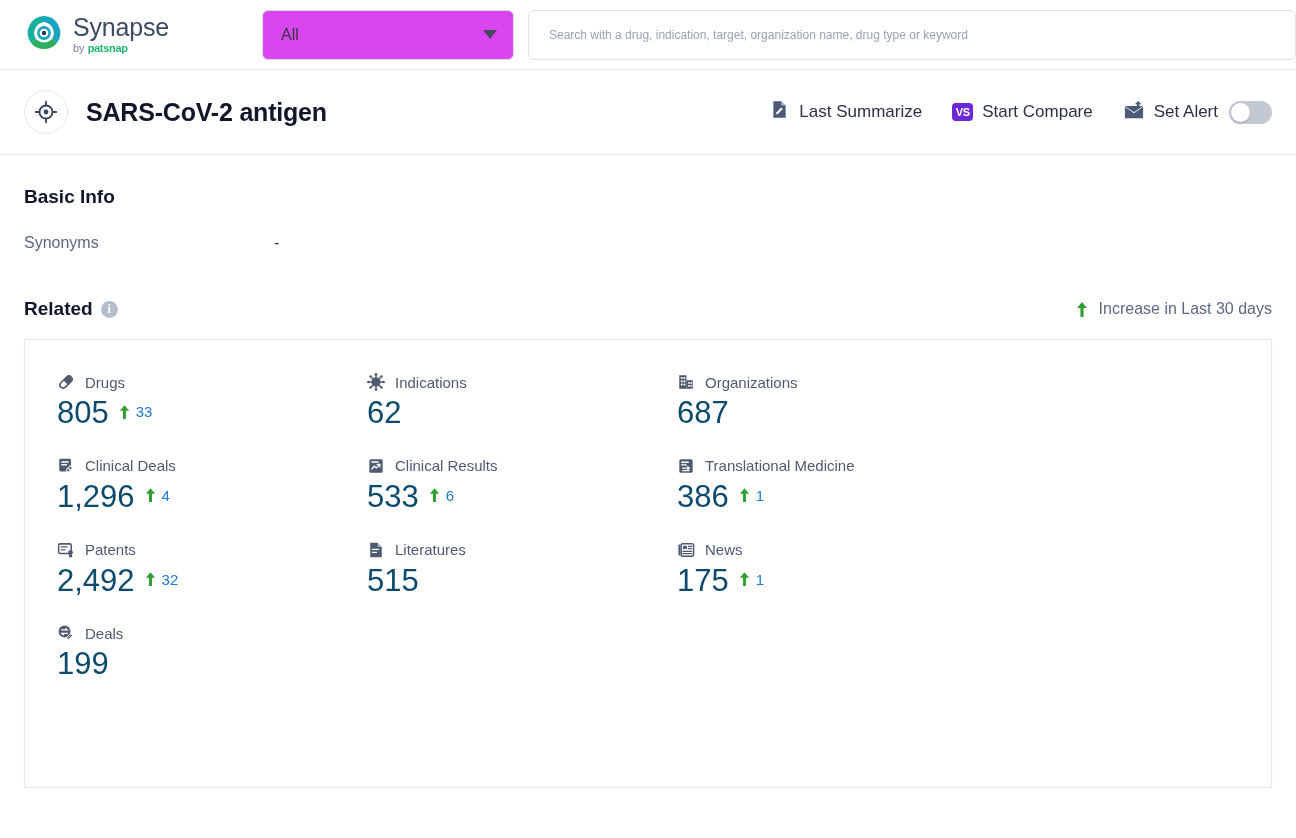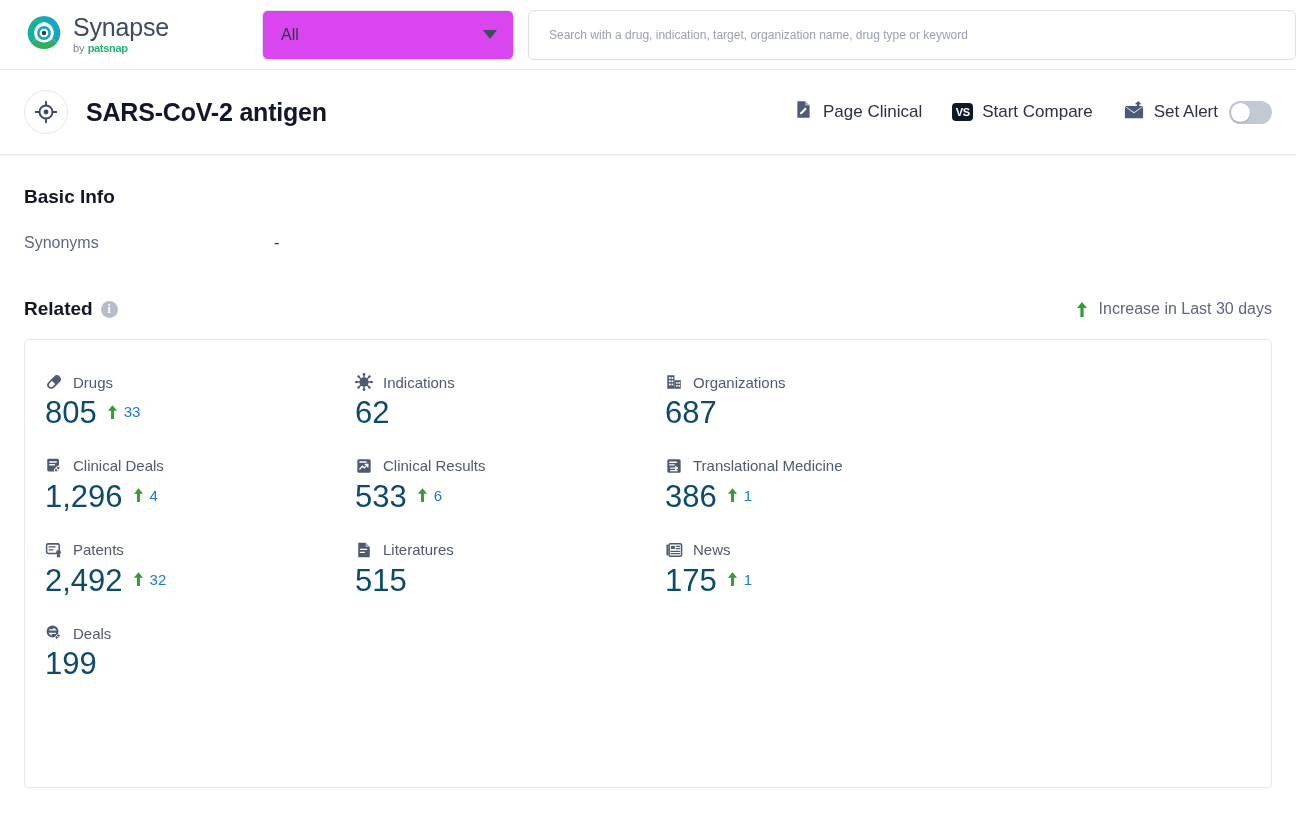--- a/index.html
+++ b/index.html
@@ -137,21 +137,21 @@
     display: flex;
     align-items: center;
     gap: 9px;
     font-size: 17px;
     color: #2b3242;
     cursor: pointer;
   }
   .vs-badge {
     width: 21px; height: 18px;
     border-radius: 4px;
-    background: #0f172a;
+    background: #6d28d9;
     color: #fff;
     font-size: 11px;
     font-weight: bold;
     display: flex; align-items: center; justify-content: center;
     letter-spacing: -0.3px;
     flex: none;
   }
   .toggle {
     width: 43px; height: 23px;
     border-radius: 12px;
@@ -216,24 +216,24 @@
     display: flex;
     align-items: center;
     gap: 11px;
     font-size: 16px;
     color: #5c6880;
   }
 
   .card {
     margin-top: 19px;
     border: 1px solid #e6e8ec;
-    border-radius: 5px;
+    border-radius: 0;
     height: 449px;
     box-sizing: border-box;
-    padding: 33px 0 0 20px;
+    padding: 33px 0 0 32px;
     background: #fff;
     box-shadow: 0 1px 2px rgba(20,30,60,0.03);
   }
   .stats-grid {
     display: grid;
     grid-template-columns: 310px 310px 1fr;
     row-gap: 24px;
   }
   .stat { padding-right: 10px; }
   .stat-head {
@@ -315,21 +315,21 @@
   <div class="title-actions">
 
     <div class="action">
       <span>
         <svg width="21" height="21" viewBox="0 0 24 24">
           <path d="M5 2.5h9l5 5v14H5z" fill="#4a5a77"></path>
           <path d="M14 2.5l5 5h-5z" fill="#ffffff" opacity="0.55"></path>
           <path d="M8.4 15.3l5.6-5.6 1.7 1.7-5.6 5.6-2.2.5z" fill="#ffffff"></path>
         </svg>
       </span>
-      <span>Page Clinical</span>
+      <span>Last Summarize</span>
     </div>
 
     <div class="action">
       <span class="vs-badge">VS</span>
       <span>Start Compare</span>
     </div>
 
     <div class="action">
       <span>
         <svg width="22" height="20" viewBox="0 0 24 22">

